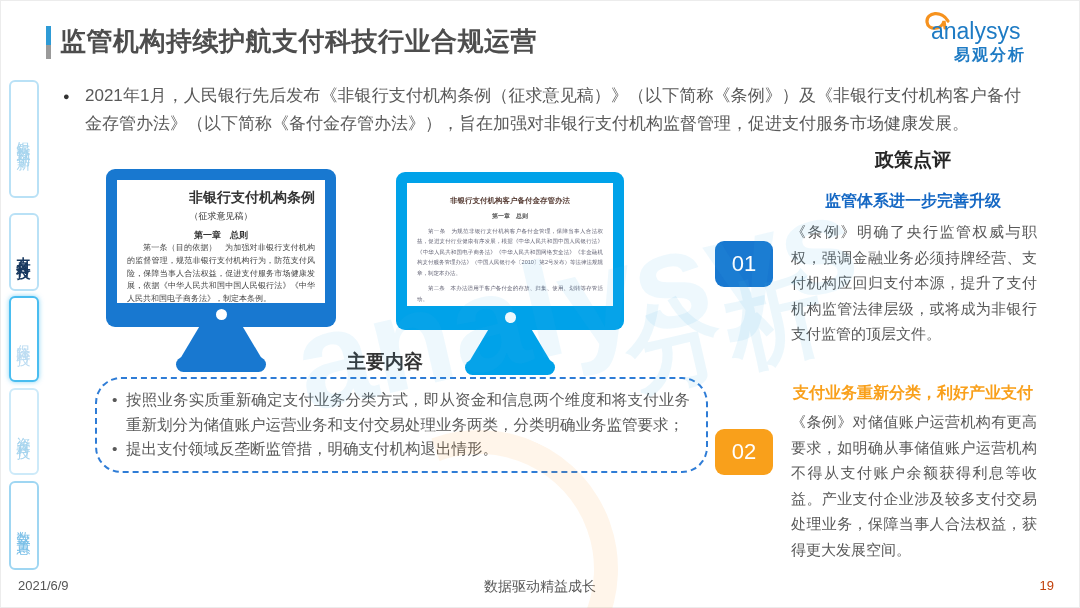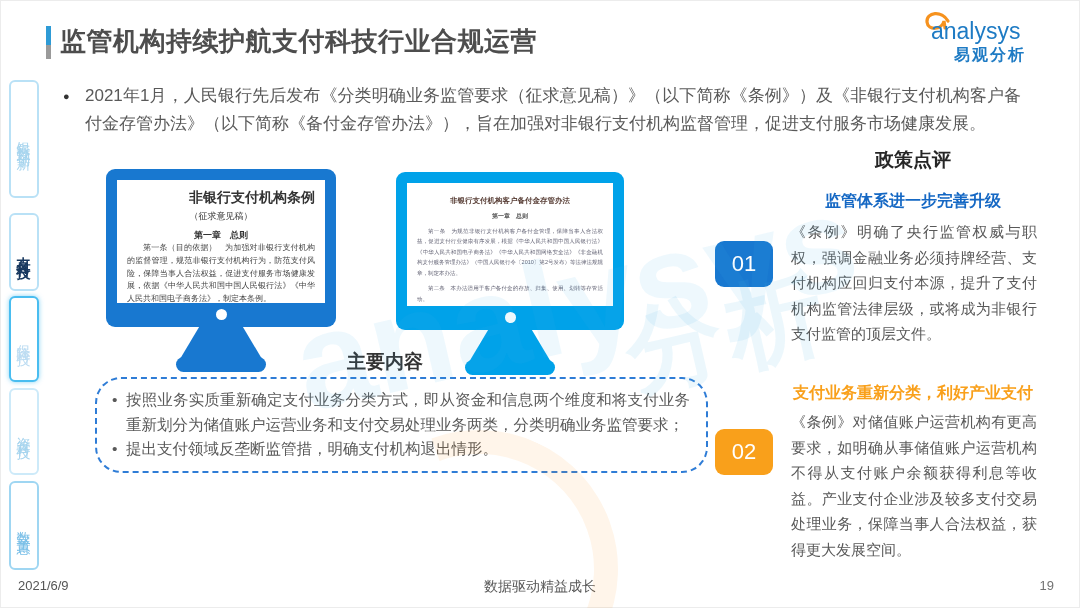--- a/index.html
+++ b/index.html
@@ -79,42 +79,42 @@
   
   .wm{position:absolute;pointer-events:none;z-index:5;font-weight:bold;}
   .wm-en{left:290px;top:225px;font-size:135px;color:rgba(70,175,230,0.09);transform:rotate(-13deg);}
   .wm-cn{left:625px;top:268px;font-size:96px;letter-spacing:8px;color:rgba(70,175,230,0.10);transform:rotate(-13deg);}
   .wm-arc{left:340px;top:430px;width:230px;height:230px;border:24px solid rgba(246,146,30,0.09);
     border-left-color:transparent;border-radius:50%;transform:rotate(25deg);}
 
   
   .footer-date{position:absolute;left:18px;top:578px;font-size:13px;color:#555;}
   .footer-slogan{position:absolute;left:0;right:0;top:578px;text-align:center;font-size:14px;color:#595959;}
-  .footer-page{position:absolute;right:26px;top:578px;font-size:13px;color:#737373;}
+  .footer-page{position:absolute;right:26px;top:578px;font-size:13px;color:#c2410c;}
 </style>
 </head>
 <body>
 
 <div class="frame"></div>
 
 <div class="wm wm-en">analysys</div>
 <div class="wm wm-cn">分析</div>
 <div class="wm wm-arc"></div>
 
 <div class="accent-bar"></div>
 <div class="page-title">监管机构持续护航支付科技行业合规运营</div>
 <div class="logo">
   <svg width="132" height="58" viewBox="0 0 132 58">
     <path d="M30 13 C24 2, 8 4, 9 14 C10 23, 24 22, 26 13 L27 20" stroke="#f6921e" stroke-width="3.2" fill="none" stroke-linecap="round"></path>
     <text x="13" y="31" font-size="23" fill="#1e7bc4">analysys</text>
     <text x="36" y="52" font-size="16" font-weight="bold" fill="#1e7bc4" letter-spacing="2">易观分析</text>
   </svg>
 </div>
 
-<div class="intro">2021年1月，人民银行先后发布《分类明确业务监管要求（征求意见稿）》（以下简称《条例》）及《非银行支付机构客户备付金存管办法》（以下简称《备付金存管办法》），旨在加强对非银行支付机构监督管理，促进支付服务市场健康发展。</div>
+<div class="intro">2021年1月，人民银行先后发布《非银行支付机构条例（征求意见稿）》（以下简称《条例》）及《非银行支付机构客户备付金存管办法》（以下简称《备付金存管办法》），旨在加强对非银行支付机构监督管理，促进支付服务市场健康发展。</div>
 
 <div class="tab tab-1">银行数字创新</div>
 <div class="tab tab-2">支付科技</div>
 <div class="tab tab-3">保险科技</div>
 <div class="tab tab-4">资管科技</div>
 <div class="tab tab-5">数字普惠</div>
 
 <div class="monitor m1">
   <div class="bezel"></div>
   <div class="screen doc1">

